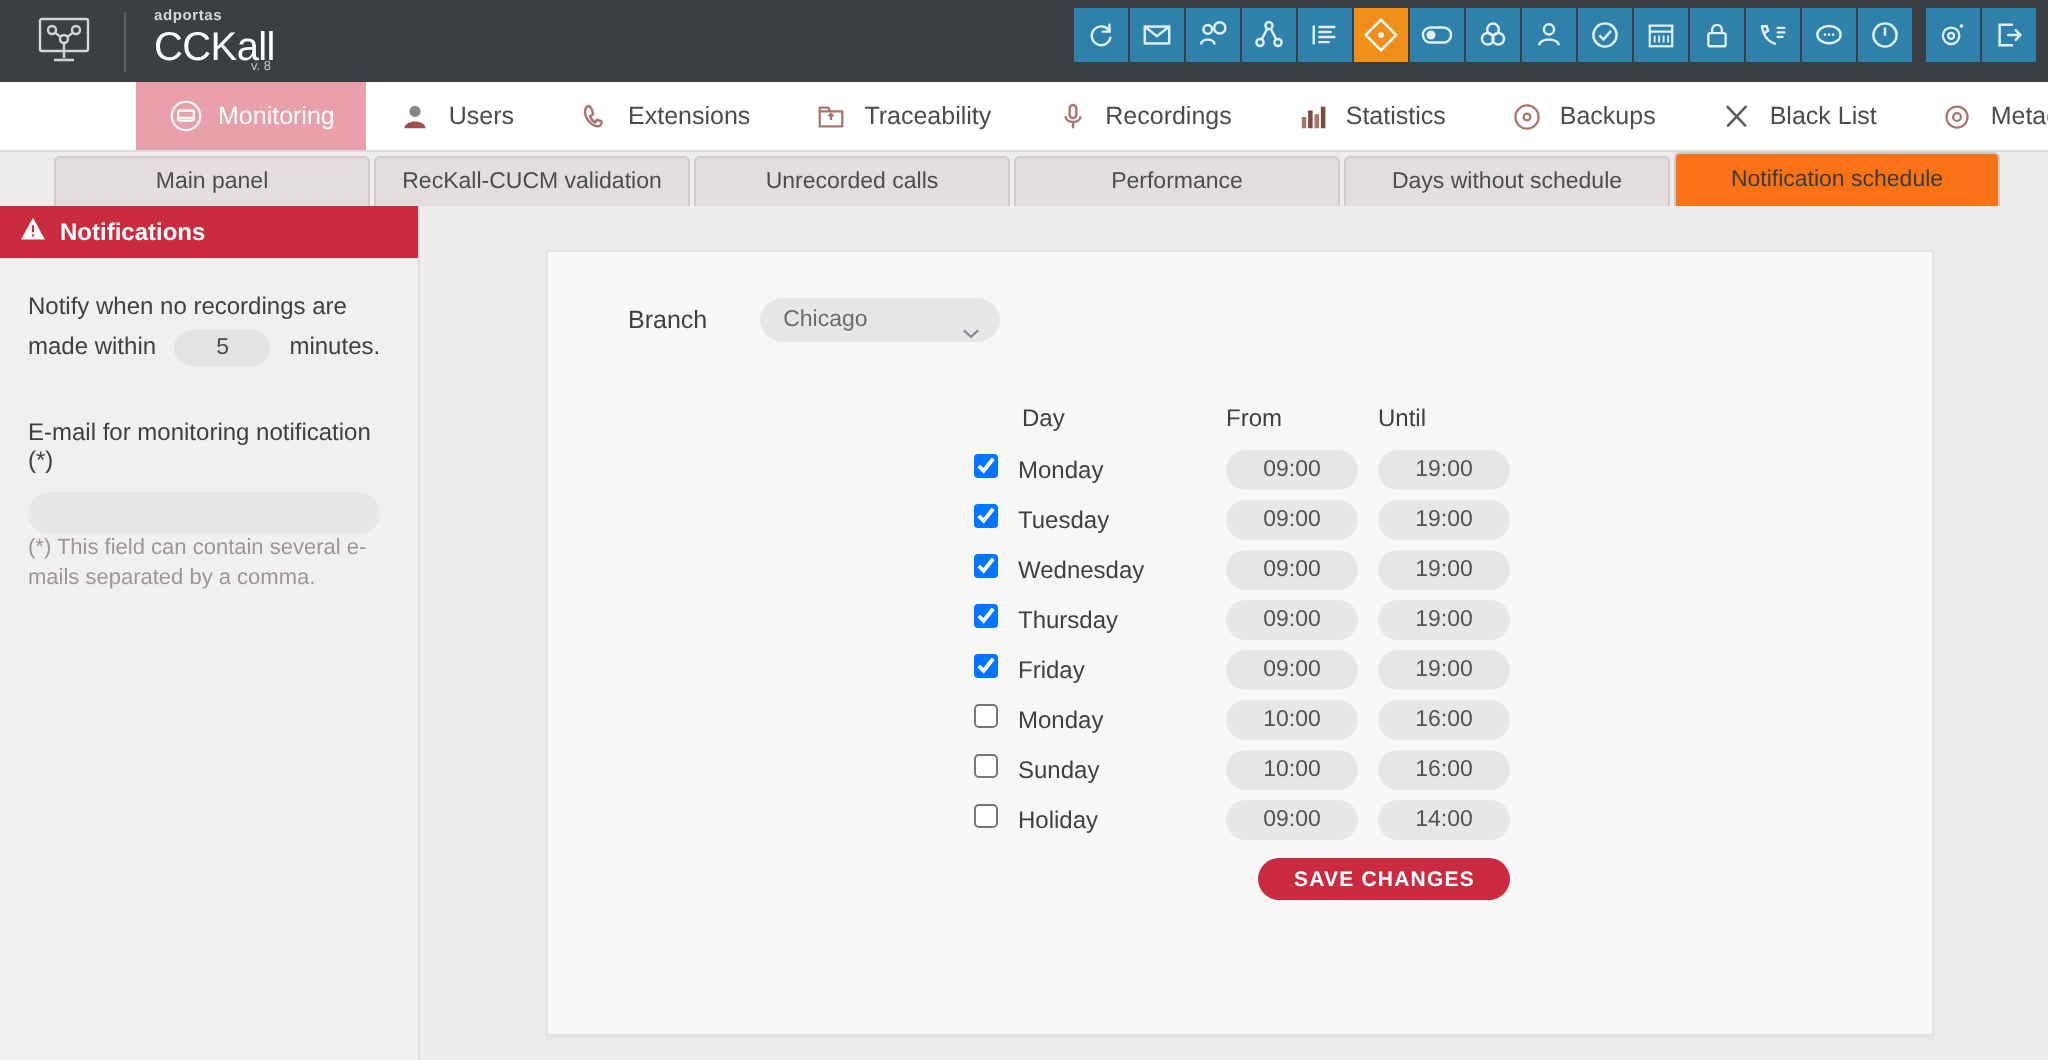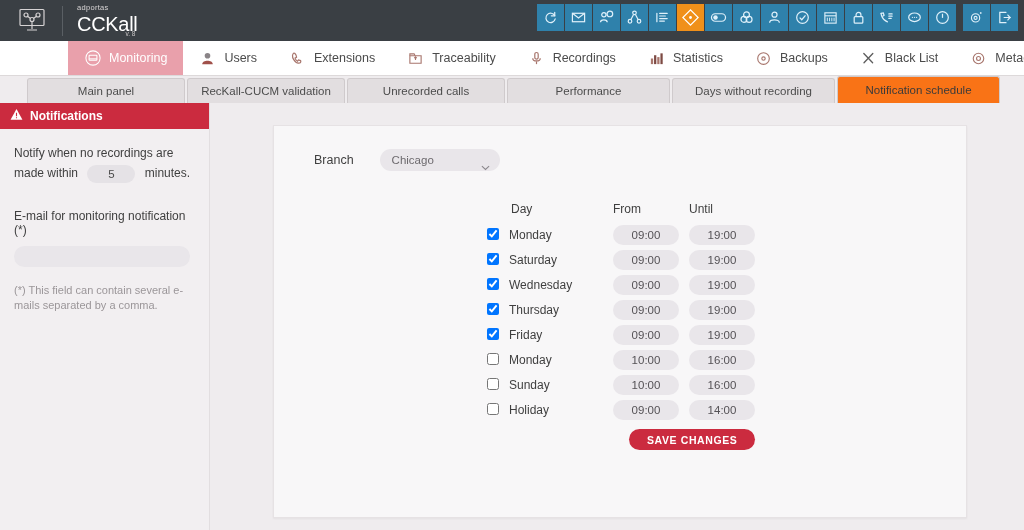--- a/index.html
+++ b/index.html
@@ -31,21 +31,21 @@
   .logo-divider {
     width: 1px; height: 30px;
     background: #5a5f64;
     margin: 0 14px 0 10px;
   }
   .brand-text { line-height: 1; }
   .brand-sub {
     font-size: 7.5px;
     color: #d8d5d6;
     letter-spacing: .3px;
-    font-weight: normal;
+    font-weight: bold;
     margin-bottom: 3px;
   }
   .brand-main {
     font-size: 20px;
     color: #ffffff;
     letter-spacing: -0.3px;
     font-weight: normal;
     line-height: 20px;
   }
   .brand-ver {
@@ -189,21 +189,20 @@
     width: 176px; height: 21px;
     background: #e9e6ea;
     border: none;
     border-radius: 11px;
     font-size: 11.5px;
     color: #4a4a4a;
     padding: 0 11px;
     font-family: "Liberation Sans", sans-serif;
   }
   .side-note {
-    margin-top: 16px;
     font-size: 11px;
     color: #9b9699;
     line-height: 15px;
   }
 
   
   .content {
     flex: 1;
     position: relative;
   }
@@ -524,21 +523,21 @@
       </span>
     <span>Metadata</span>
   </div>
 </div>
 
 <div class="tabrow">
   <div class="tab t1">Main panel</div>
   <div class="tab t2">RecKall-CUCM validation</div>
   <div class="tab t3">Unrecorded calls</div>
   <div class="tab t4">Performance</div>
-  <div class="tab t5">Days without recording</div>
+  <div class="tab t5">Days without schedule</div>
   <div class="tab t6 active">Notification schedule</div>
 </div>
 
 <div class="body-wrap">
 
   <div class="sidebar">
     <div class="side-head">
       <span>
         <svg width="13" height="13" viewBox="0 0 14 14">
             <path d="M7 1 L13.4 12.6 H0.6 Z" fill="#ffffff"></path>
@@ -588,21 +587,21 @@
             </thead>
           <tbody>
             <tr>
               <td class="cbx"><input type="checkbox" checked="" style=""></td>
               <td class="dname">Monday</td>
               <td class="tcell"><input class="timebox" type="text" value="09:00" style=""></td>
               <td class="tcell"><input class="timebox" type="text" value="19:00" style=""></td>
             </tr>
             <tr>
               <td class="cbx"><input type="checkbox" checked="" style=""></td>
-              <td class="dname">Saturday</td>
+              <td class="dname">Tuesday</td>
               <td class="tcell"><input class="timebox" type="text" value="09:00" style=""></td>
               <td class="tcell"><input class="timebox" type="text" value="19:00" style=""></td>
             </tr>
             <tr>
               <td class="cbx"><input type="checkbox" checked="" style=""></td>
               <td class="dname">Wednesday</td>
               <td class="tcell"><input class="timebox" type="text" value="09:00" style=""></td>
               <td class="tcell"><input class="timebox" type="text" value="19:00" style=""></td>
             </tr>
             <tr>

